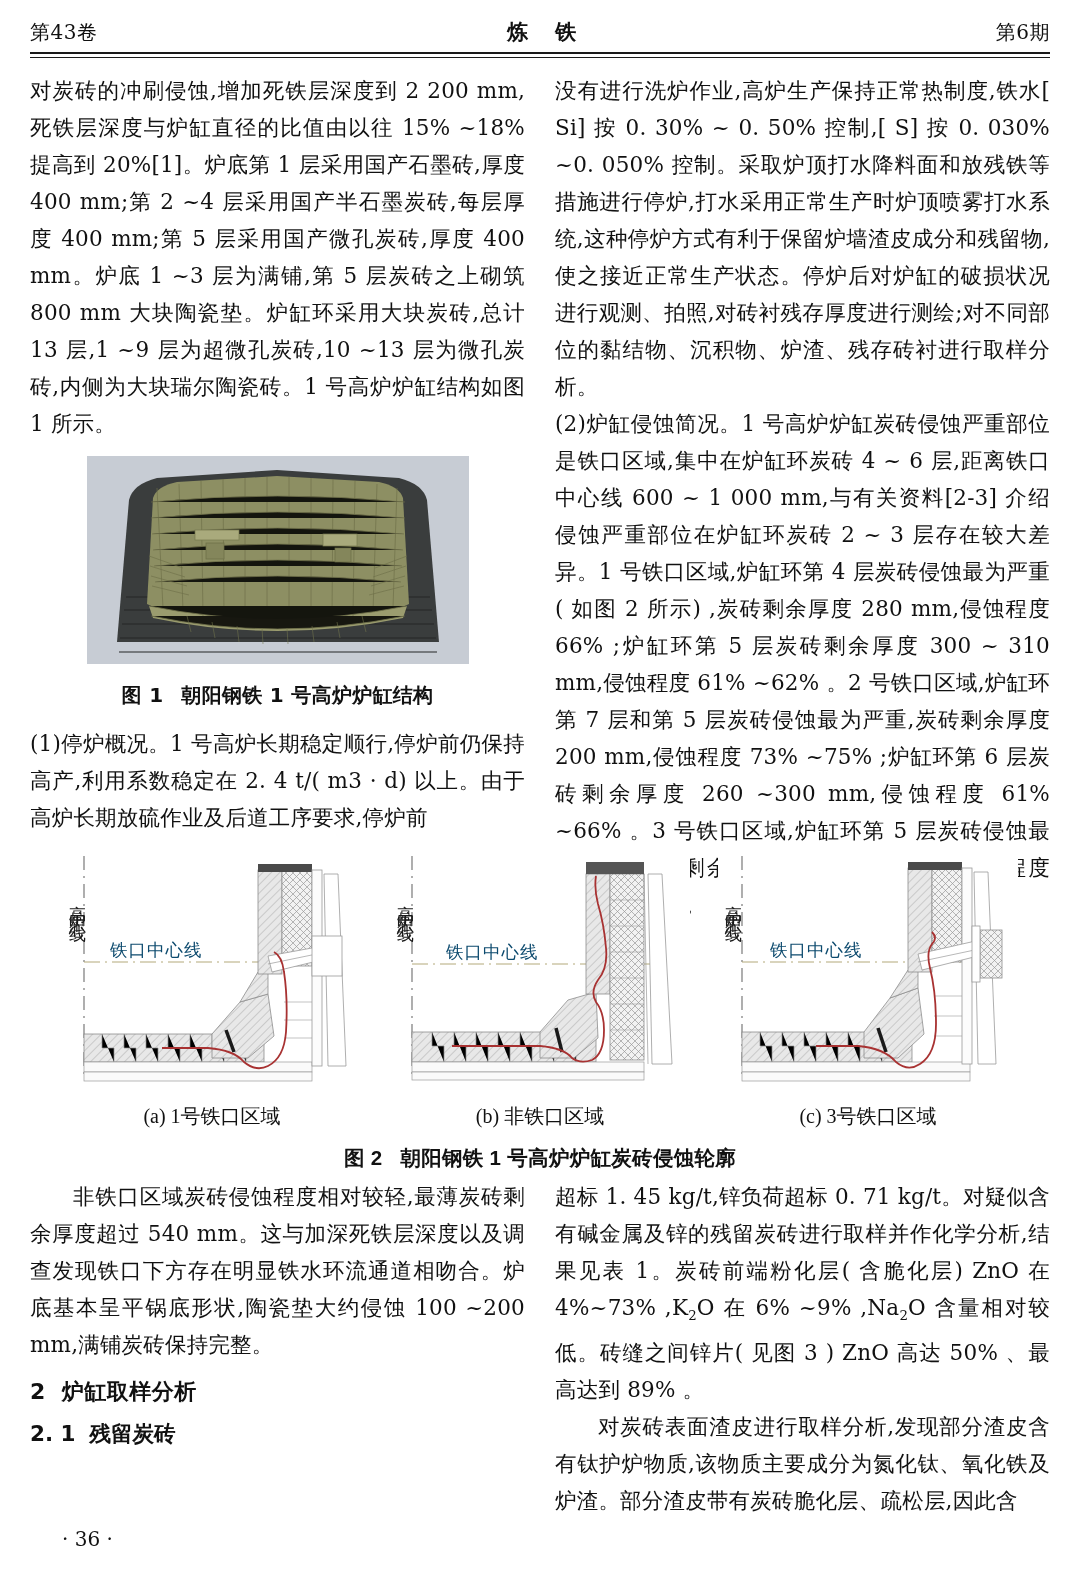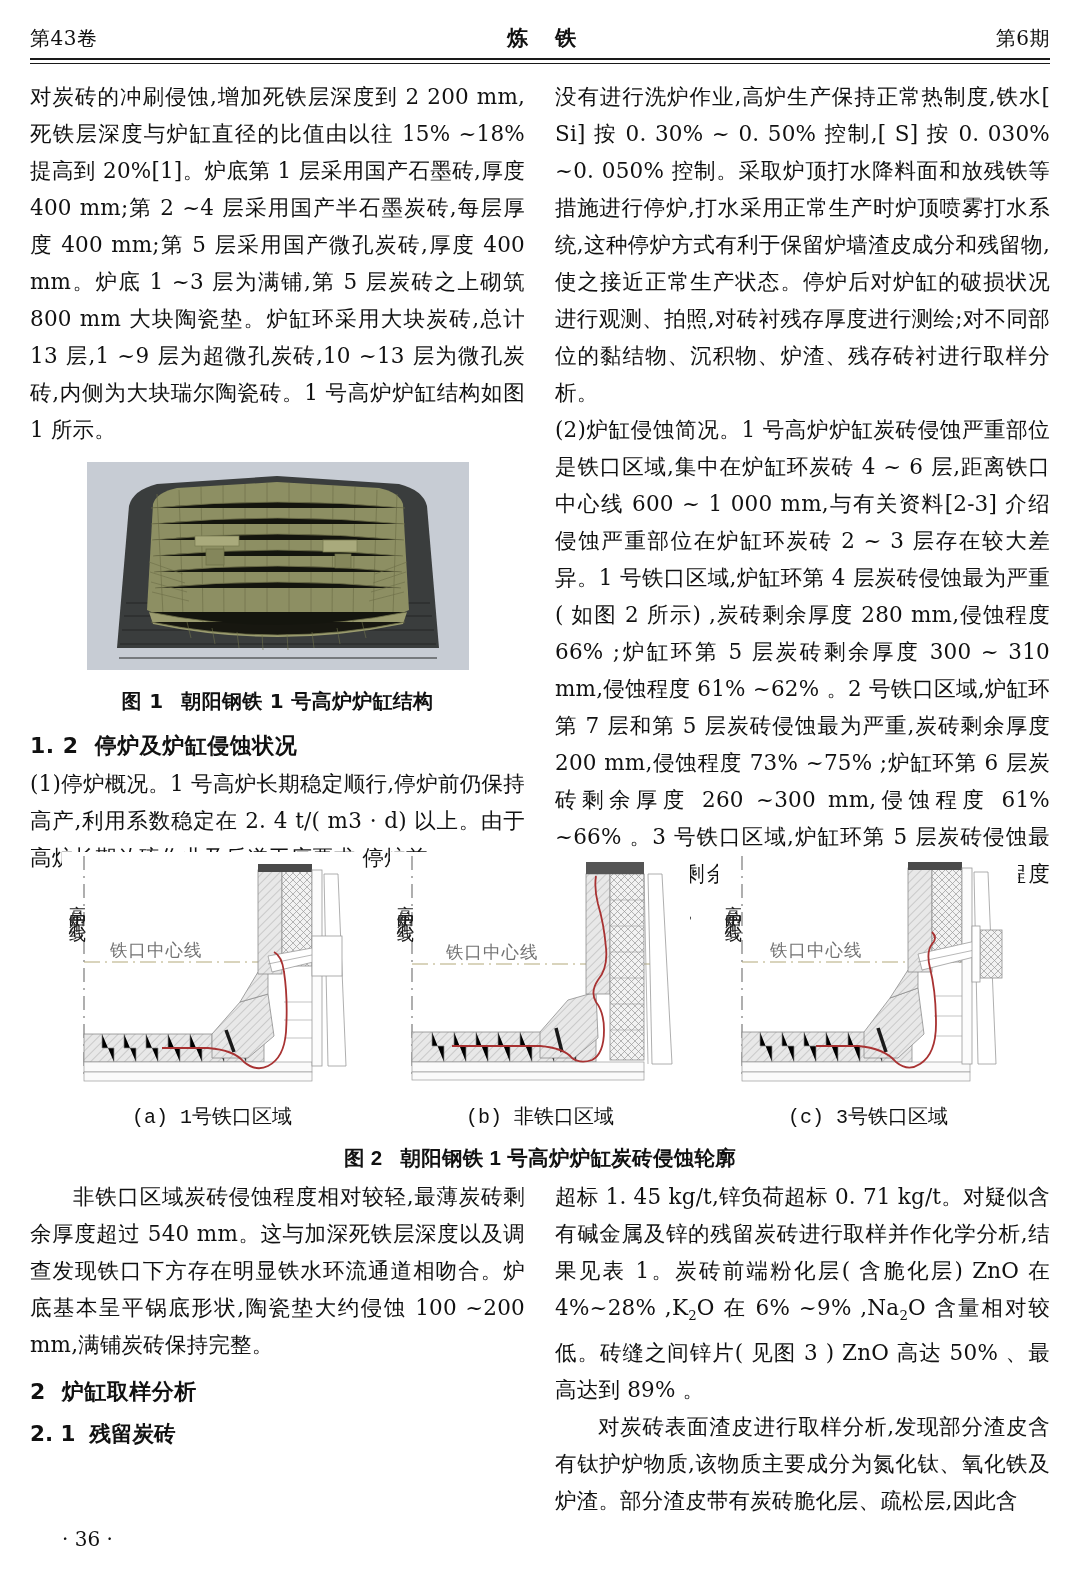--- a/index.html
+++ b/index.html
@@ -9,21 +9,21 @@
     font-family:"DejaVu Serif","Liberation Serif",serif;
     color:#111111;
     position:relative;
     overflow:hidden;
   }
   .page{position:relative;width:1080px;height:1569px;box-sizing:border-box;padding:0 22px;}
 
   
   .runhead{
     display:flex;align-items:baseline;justify-content:space-between;
-    padding:24px 8px 4px 8px;
+    padding:18px 8px 4px 8px;
     font-size:20px;
     font-family:"DejaVu Serif","Liberation Serif",serif;
   }
   .runhead .vol,.runhead .iss{font-size:20px;letter-spacing:.5px;}
   .runhead .jname{font-size:21px;letter-spacing:10px;font-weight:600;}
   .rule{margin:2px 8px 0 8px;border-top:2px solid #1a1a1a;}
   .rule2{margin:3px 8px 0 8px;border-top:1px solid #1a1a1a;}
 
   
   .cols{display:flex;gap:30px;padding:14px 8px 0 8px;}
@@ -66,39 +66,39 @@
   }
   .figcap .lbl{margin-right:18px;}
 
   
   .fig2band{position:absolute;left:0;top:852px;width:1080px;}
   .fig2row{display:flex;justify-content:space-between;padding:0 62px;}
   .panel{width:300px;position:relative;}
   .panelbox{width:300px;height:245px;position:relative;background:#ffffff;}
   .panelcap{
     text-align:center;font-size:20px;margin-top:6px;
-    font-family:Liberation Mono, monospace;
+    font-family:Liberation Serif, serif;
   }
   .fig2cap{
     text-align:center;font-size:20.5px;font-weight:bold;
     font-family:Liberation Sans, sans-serif;
     margin-top:14px;letter-spacing:.3px;
   }
   .fig2cap .lbl{margin-right:18px;}
 
   
   .vlabel{
     position:absolute;left:6px;top:40px;
     writing-mode:vertical-rl;text-orientation:upright;
     font-size:17px;line-height:20px;letter-spacing:5px;
     color:#1a1a1a;
     font-family:"DejaVu Serif","Liberation Serif",serif;
   }
   .hlabel{
-    position:absolute;font-size:17.5px;color:#737373;
+    position:absolute;font-size:17.5px;color:#0c4a6e;
     font-family:"DejaVu Serif","Liberation Serif",serif;
     letter-spacing:1px;white-space:nowrap;
   }
 
   
   .lower{position:absolute;left:22px;top:1178px;width:1036px;}
   .lower .cols{padding:0 8px;}
 
   .pagenum{
     position:absolute;left:0;width:1080px;bottom:18px;
@@ -194,23 +194,20 @@
               <path d="M318,120 L284,130"></path>
                 <path d="M317,130 L282,139"></path>
             </g>
           </svg>
         </div>
         <div class="figcap">
           <span class="lbl">图 1</span><span>朝阳钢铁 1 号高炉炉缸结构</span>
         </div>
       </div>
 
-      <h2 class="sec">
-        <span class="num">1. 2</span><span>停炉及炉缸侵蚀状况</span>
-      </h2>
       <p class="bt">(1)停炉概况。1 号高炉长期稳定顺行,停炉前仍保持高产,利用系数稳定在 2. 4 t/( m3 · d) 以上。由于高炉长期放硫作业及后道工序要求,停炉前</p>
     </div>
 
     <div class="col">
       <p class="bt">没有进行洗炉作业,高炉生产保持正常热制度,铁水[ Si] 按 0. 30% ~ 0. 50% 控制,[ S] 按 0. 030% ~0. 050% 控制。采取炉顶打水降料面和放残铁等措施进行停炉,打水采用正常生产时炉顶喷雾打水系统,这种停炉方式有利于保留炉墙渣皮成分和残留物,使之接近正常生产状态。停炉后对炉缸的破损状况进行观测、拍照,对砖衬残存厚度进行测绘;对不同部位的黏结物、沉积物、炉渣、残存砖衬进行取样分析。</p>
       <p class="bt ind" style="text-indent:0">(2)炉缸侵蚀简况。1 号高炉炉缸炭砖侵蚀严重部位是铁口区域,集中在炉缸环炭砖 4 ~ 6 层,距离铁口中心线 600 ~ 1 000 mm,与有关资料[2-3] 介绍侵蚀严重部位在炉缸环炭砖 2 ~ 3 层存在较大差异。1 号铁口区域,炉缸环第 4 层炭砖侵蚀最为严重( 如图 2 所示) ,炭砖剩余厚度 280 mm,侵蚀程度 66% ;炉缸环第 5 层炭砖剩余厚度 300 ~ 310 mm,侵蚀程度 61% ~62% 。2 号铁口区域,炉缸环第 7 层和第 5 层炭砖侵蚀最为严重,炭砖剩余厚度 200 mm,侵蚀程度 73% ~75% ;炉缸环第 6 层炭砖剩余厚度 260 ~300 mm,侵蚀程度 61% ~66% 。3 号铁口区域,炉缸环第 5 层炭砖侵蚀最为严重,炭砖剩余厚度 190 ~200 mm,侵蚀程度 75% ~76% 。</p>
     </div>
   </div>
 
   <div class="fig2band">
@@ -408,21 +405,21 @@
         <p class="bt ind">非铁口区域炭砖侵蚀程度相对较轻,最薄炭砖剩余厚度超过 540 mm。这与加深死铁层深度以及调查发现铁口下方存在明显铁水环流通道相吻合。炉底基本呈平锅底形状,陶瓷垫大约侵蚀 100 ~200 mm,满铺炭砖保持完整。</p>
         <h2 class="sec">
           <span class="num">2</span><span>炉缸取样分析</span>
         </h2>
         <h3 class="sub">
           <span class="num">2. 1</span><span>残留炭砖</span>
         </h3>
       </div>
 
       <div class="col">
-        <p class="bt"><span>超标 1. 45 kg/t,锌负荷超标 0. 71 kg/t。对疑似含有碱金属及锌的残留炭砖进行取样并作化学分析,结果见表 1。炭砖前端粉化层( 含脆化层) ZnO 在 4%</span><span>~28% ,K</span><sub>2</sub><span>O 在 6% ~9% ,Na</span><sub>2</sub><span>O 含量相对较低。砖缝之间锌片( 见图 3 ) ZnO 高达 50% 、最高达到 89% 。</span></p>
+        <p class="bt"><span>超标 1. 45 kg/t,锌负荷超标 0. 71 kg/t。对疑似含有碱金属及锌的残留炭砖进行取样并作化学分析,结果见表 1。炭砖前端粉化层( 含脆化层) ZnO 在 4%</span><span>~73% ,K</span><sub>2</sub><span>O 在 6% ~9% ,Na</span><sub>2</sub><span>O 含量相对较低。砖缝之间锌片( 见图 3 ) ZnO 高达 50% 、最高达到 89% 。</span></p>
         <p class="bt ind">对炭砖表面渣皮进行取样分析,发现部分渣皮含有钛护炉物质,该物质主要成分为氮化钛、氧化铁及炉渣。部分渣皮带有炭砖脆化层、疏松层,因此含</p>
       </div>
     </div>
   </div>
 
   <div class="pagenum">· 36 ·</div>
 
 </div>
 
 </body></html>

